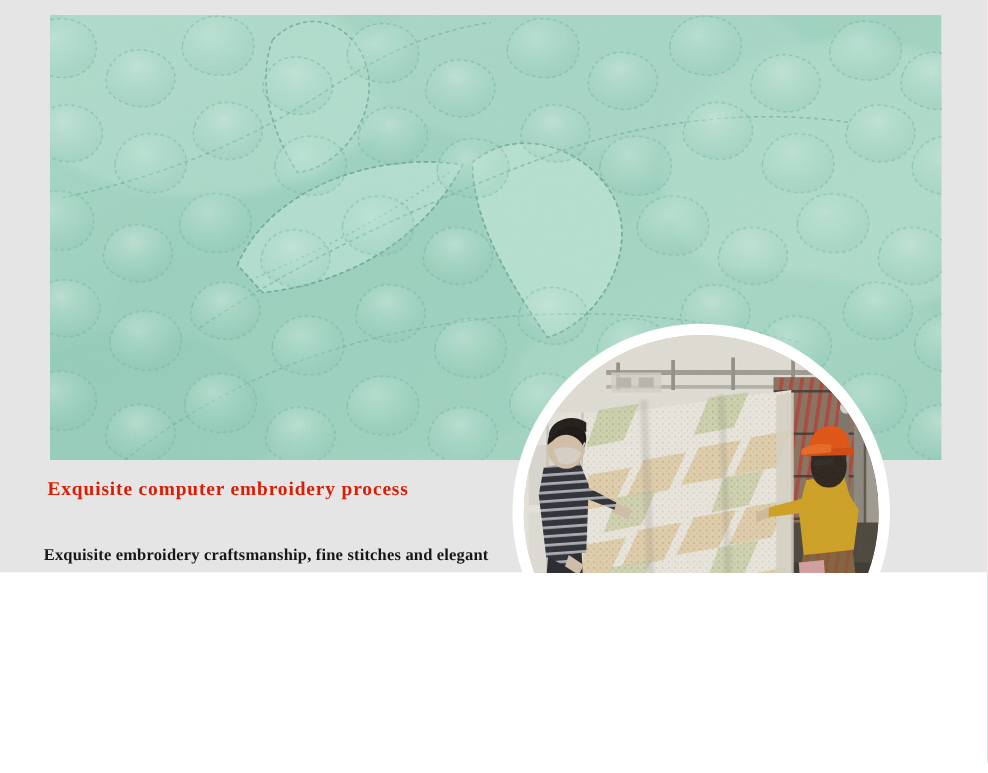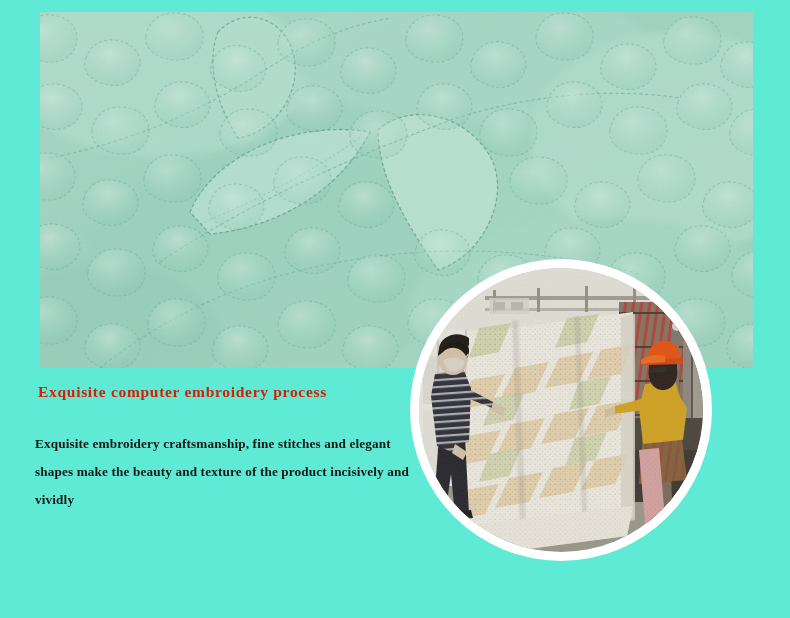--- a/index.html
+++ b/index.html
@@ -7,22 +7,22 @@
     margin: 0;
     padding: 0;
     background: #ffffff;
   }
   body {
     font-family: "Liberation Serif", serif;
   }
   .page {
     position: relative;
     width: 790px;
-    height: 618px;
-    background: #5eead4;
+    height: 458px;
+    background: #e5e5e5;
     overflow: hidden;
   }
 
   
   .fabric-wrap {
     position: absolute;
     left: 40px;
     top: 12px;
     width: 713px;
     height: 356px;

